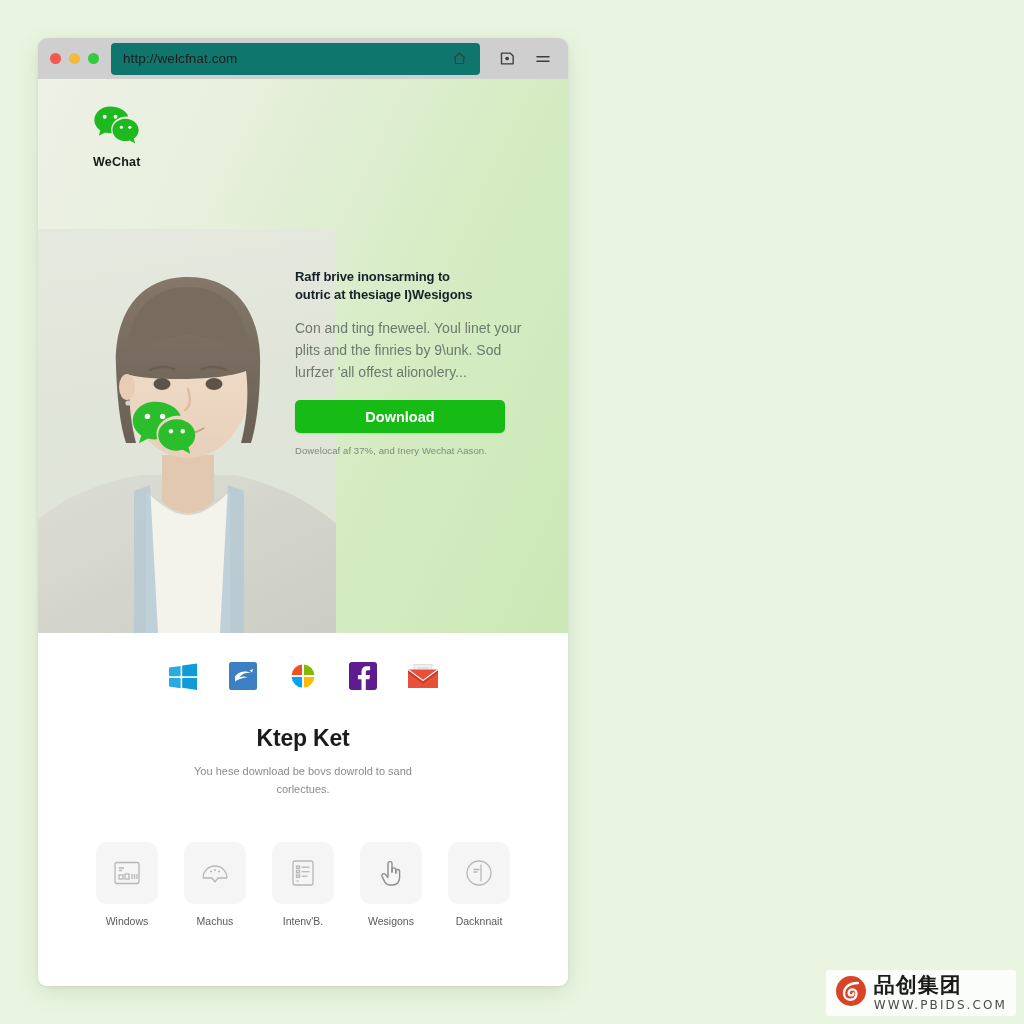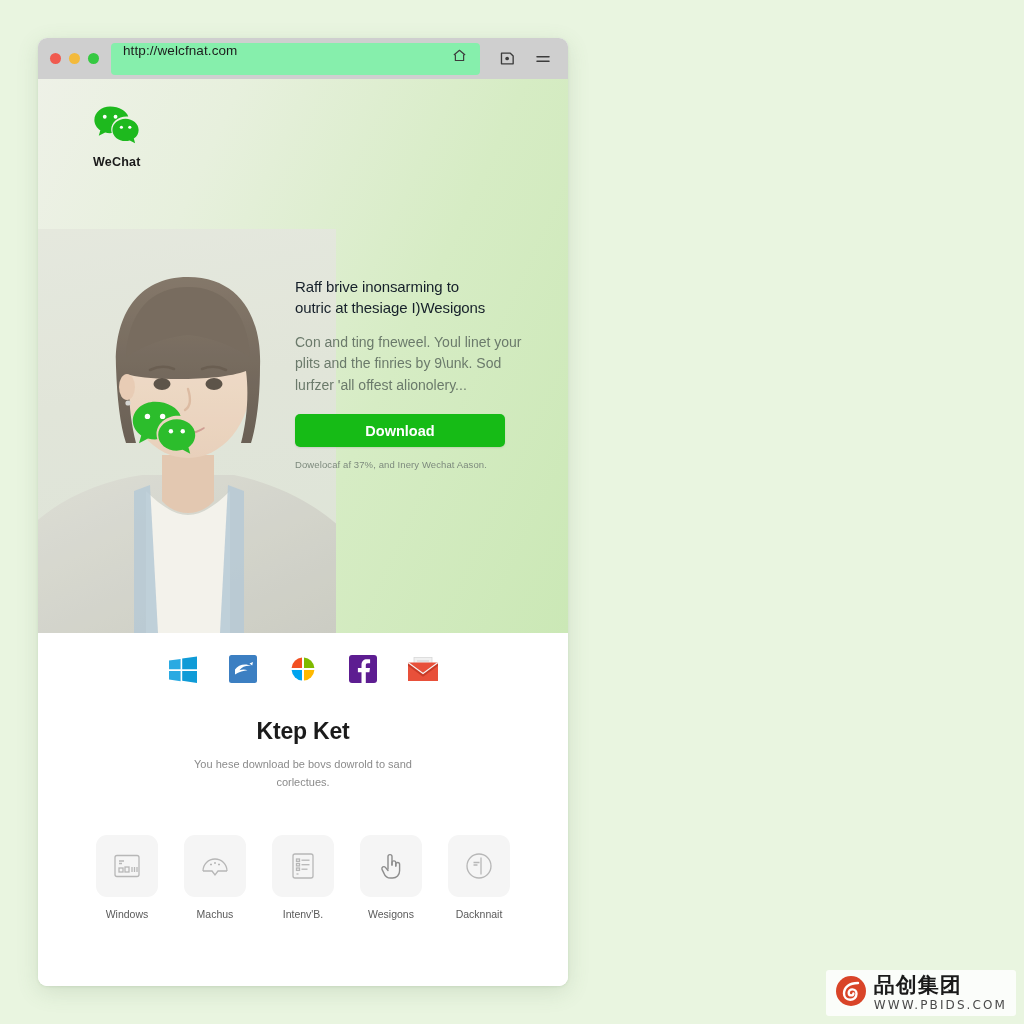--- a/index.html
+++ b/index.html
@@ -52,24 +52,24 @@
     border-radius: 50%;
     display: block;
   }
   .dot.red { background: #f05a4f; }
   .dot.yellow { background: #f3ba3c; }
   .dot.green { background: #36c942; }
 
   .urlbar {
     flex: 1;
     height: 32px;
-    background: #86efac;
+    background: #0f766e;
     border-radius: 4px;
     display: flex;
-    align-items: flex-start;
+    align-items: center;
     padding: 0 8px 0 12px;
     box-sizing: border-box;
   }
   .url-text {
     flex: 1;
     font-size: 13.5px;
     color: #1d1d1d;
     letter-spacing: 0.1px;
     white-space: nowrap;
     overflow: hidden;
@@ -144,26 +144,26 @@
 
   
   .hero-copy {
     position: absolute;
     left: 257px;
     top: 185px;
     width: 228px;
     z-index: 6;
   }
   .headline {
-    font-size: 15px;
+    font-size: 13px;
     line-height: 1.42;
-    font-weight: normal;
+    font-weight: bold;
     color: #16202a;
     letter-spacing: -0.1px;
-    margin: 12px 0 13px 0;
+    margin: 4px 0 13px 0;
   }
   .subcopy {
     font-size: 14px;
     line-height: 1.56;
     color: #6b7a6b;
     margin: 0 0 17px 0;
     filter: blur(0.35px);
   }
   .download-btn {
     display: block;
@@ -185,21 +185,21 @@
     margin-top: 12px;
     font-size: 9.5px;
     color: #7d8a7d;
     filter: blur(0.3px);
     letter-spacing: 0.1px;
   }
 
   
   .lower {
     background: #ffffff;
-    padding-top: 21px;
+    padding-top: 28px;
   }
   .platform-row {
     display: flex;
     justify-content: center;
     align-items: center;
     gap: 30px;
     margin-bottom: 34px;
   }
   .platform-icon {
     width: 30px;

